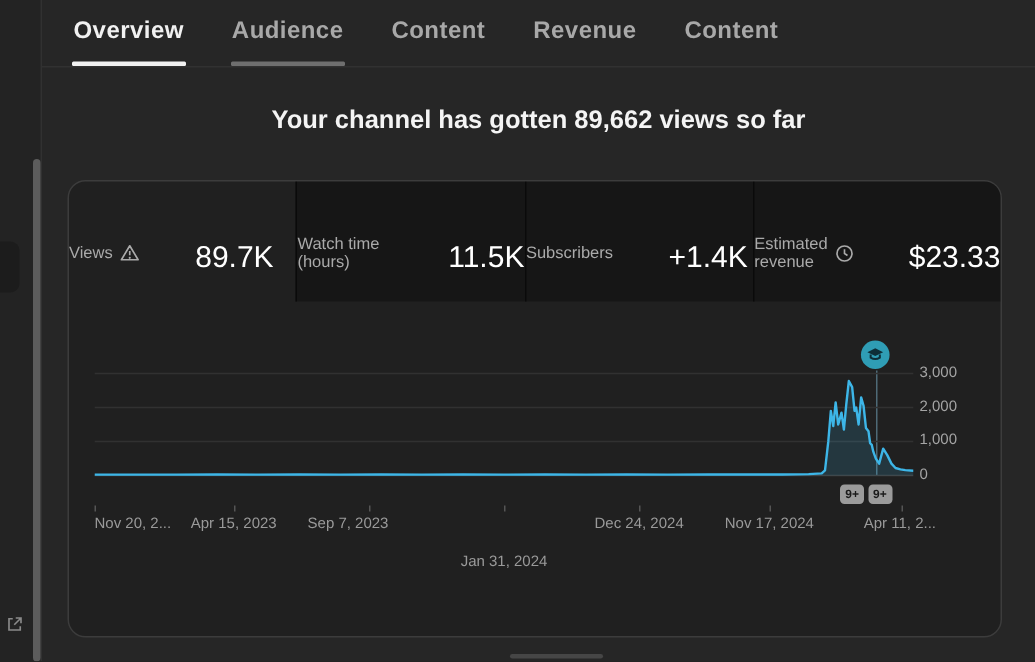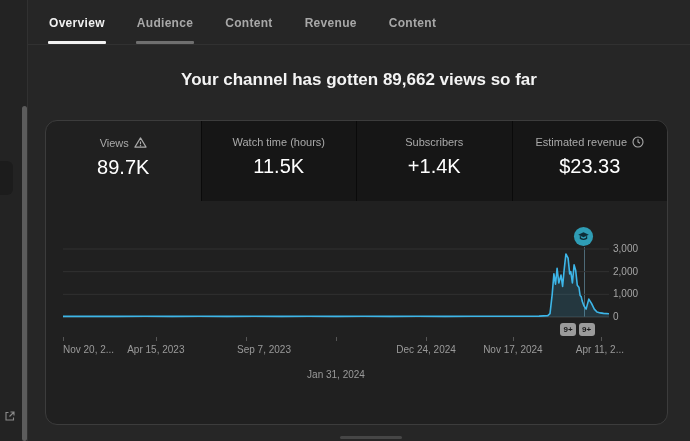--- a/index.html
+++ b/index.html
@@ -5,34 +5,34 @@
   html,body{margin:0;padding:0;background:#262626;}
   #screen{position:relative;width:690px;height:441px;background:#262626;overflow:hidden;
     font-family:"Liberation Sans","DejaVu Sans",sans-serif;color:#f1f1f1;}
   
   .left-strip{position:absolute;left:0;top:0;width:28px;height:441px;background:#232323;border-right:1px solid #313131;box-sizing:border-box;}
   .side-flag{position:absolute;left:0;top:161px;width:13px;height:34px;background:#1c1c1c;border-radius:0 6px 6px 0;}
   .scrollbar-thumb{position:absolute;left:22px;top:106px;width:5px;height:335px;background:#5c5c5c;border-radius:3px;}
   .external-icon{position:absolute;left:4px;top:410px;width:12px;height:12px;}
   
   .tabbar{position:absolute;left:28px;right:0;top:0;height:45px;display:flex;align-items:flex-end;padding-left:20px;border-bottom:1px solid #313131;box-sizing:border-box;}
-  .tab{position:relative;margin-right:30px;padding:0 1px 14px;font-size:12px;letter-spacing:.3px;color:#a8a8a8;font-weight:bold;cursor:pointer;}
+  .tab{position:relative;margin-right:30px;padding:0 1px 14px;font-size:16px;letter-spacing:.3px;color:#a8a8a8;font-weight:bold;cursor:pointer;}
   .tab .underline{position:absolute;left:0;right:0;bottom:0;height:3px;border-radius:1px;}
   .tab.active{color:#f1f1f1;}
   .tab.active .underline{background:#f1f1f1;}
   .tab.hover .underline{background:#6f6f6f;}
   
   .headline{position:absolute;left:28px;right:0;top:70px;text-align:center;font-size:17px;font-weight:bold;color:#f4f4f4;}
   
   .card{position:absolute;left:45px;top:120px;width:623px;height:305px;background:#202020;border:1px solid #3c3c3c;border-radius:12px;box-sizing:border-box;overflow:hidden;}
   .metrics{display:flex;height:80px;}
-  .metric-cell{flex:1;display:flex;flex-direction:column;align-items:center;padding-top:15px;background:#161616;border-left:1px solid #0a0a0a;box-sizing:border-box;cursor:pointer;}
+  .metric-cell{flex:1;display:flex;align-items:center;padding-top:15px;background:#161616;border-left:1px solid #0a0a0a;box-sizing:border-box;cursor:pointer;}
   .metric-cell.selected{background:transparent;border-left:none;}
   .metric-label{font-size:11px;color:#aaaaaa;display:flex;align-items:center;gap:5px;}
-  .metric-value{font-size:20px;color:#ffffff;margin-top:7px;}
+  .metric-value{font-size:20px;color:#ffffff;margin-top:7px;margin-left:37px;}
   
   .chart{position:absolute;left:0;top:80px;right:0;bottom:0;}
   #plot{position:absolute;left:17px;top:44px;width:546px;height:76px;}
   .ylabel{position:absolute;left:567px;font-size:10px;color:#a5a5a5;}
   .milestone{position:absolute;width:21px;height:21px;cursor:pointer;}
   .marker-line{position:absolute;width:1px;background:#4e6a77;}
   .xtick{position:absolute;top:136px;width:1px;height:4px;background:#555;}
   .xlabel{position:absolute;top:143px;font-size:10px;color:#9a9a9a;white-space:nowrap;}
   .badge{position:absolute;top:122px;width:16px;height:13px;background:#9b9b9b;color:#1a1a1a;font-size:8px;font-weight:bold;border-radius:3px;text-align:center;line-height:13px;cursor:pointer;}
   .bottom-handle{position:absolute;left:340px;top:436px;width:62px;height:3px;background:#464646;border-radius:2px;}
@@ -118,21 +118,21 @@
           <line x1="0" x2="546" y1="49.33333333333333" y2="49.33333333333333" stroke="#313131" stroke-width="1"></line>
           <line x1="0" x2="546" y1="72" y2="72" stroke="#3f3f3f" stroke-width="1"></line>
           <polygon points="0.0,71.4 27.3,71.4 54.6,71.4 81.9,71.3 109.2,71.4 136.5,71.3 163.8,71.4 191.1,71.3 218.4,71.4 245.7,71.3 273.0,71.4 300.3,71.3 327.6,71.4 354.9,71.3 382.2,71.4 409.5,71.3 436.8,71.3 458.6,71.3 476.1,71.1 484.8,70.6 487.0,68.6 489.2,49.3 490.9,28.9 492.5,39.1 494.1,23.3 495.8,38.0 498.0,30.1 499.6,41.4 501.2,24.4 502.9,9.0 505.1,13.1 506.7,28.9 507.8,26.7 509.4,38.0 511.1,19.9 512.7,25.5 514.3,40.3 516.0,42.5 517.1,50.5 518.2,51.6 519.2,56.1 520.9,60.7 523.1,64.1 525.8,54.1 528.5,58.4 531.3,64.1 534.0,67.0 537.3,67.9 540.5,68.4 546.0,68.8 546,72 0,72" fill="rgba(61,182,232,0.16)"></polygon>
           <polyline points="0.0,71.4 27.3,71.4 54.6,71.4 81.9,71.3 109.2,71.4 136.5,71.3 163.8,71.4 191.1,71.3 218.4,71.4 245.7,71.3 273.0,71.4 300.3,71.3 327.6,71.4 354.9,71.3 382.2,71.4 409.5,71.3 436.8,71.3 458.6,71.3 476.1,71.1 484.8,70.6 487.0,68.6 489.2,49.3 490.9,28.9 492.5,39.1 494.1,23.3 495.8,38.0 498.0,30.1 499.6,41.4 501.2,24.4 502.9,9.0 505.1,13.1 506.7,28.9 507.8,26.7 509.4,38.0 511.1,19.9 512.7,25.5 514.3,40.3 516.0,42.5 517.1,50.5 518.2,51.6 519.2,56.1 520.9,60.7 523.1,64.1 525.8,54.1 528.5,58.4 531.3,64.1 534.0,67.0 537.3,67.9 540.5,68.4 546.0,68.8" fill="none" stroke="#3db6e8" stroke-width="1.6" stroke-linejoin="round"></polyline>
         </svg>
         <div class="xtick" style="left: 17px;"></div>
         <div class="xlabel" style="left: 17px;">Nov 20, 2...</div>
         <div class="xtick" style="left: 109.82px;"></div>
         <div class="xlabel" style="left: 109.82px; transform: translateX(-50%);">Apr 15, 2023</div>
         <div class="xtick" style="left: 199.91px;"></div>
-        <div class="xlabel" style="left: 218px; transform: translateX(-50%); text-align: right;">Sep 7, 2023</div>
+        <div class="xlabel" style="left: 186px; transform: translateX(-50%); text-align: right;">Sep 7, 2023</div>
         <div class="xtick" style="left: 290px;"></div>
         <div class="xlabel" style="left: 290px; transform: translateX(-50%); margin-top: 25px;">Jan 31, 2024</div>
         <div class="xtick" style="left: 380.09px;"></div>
         <div class="xlabel" style="left: 380.09px; transform: translateX(-50%);">Dec 24, 2024</div>
         <div class="xtick" style="left: 466.904px;"></div>
         <div class="xlabel" style="left: 466.904px; transform: translateX(-50%);">Nov 17, 2024</div>
         <div class="xtick" style="left: 554.81px;"></div>
         <div class="xlabel" style="left: 554.81px; transform: translateX(-85%); margin-left: 16px;">Apr 11, 2...</div>
         <div class="badge" style="left: 514.05px;">9+</div>
         <div class="badge" style="left: 532.614px;">9+</div>

